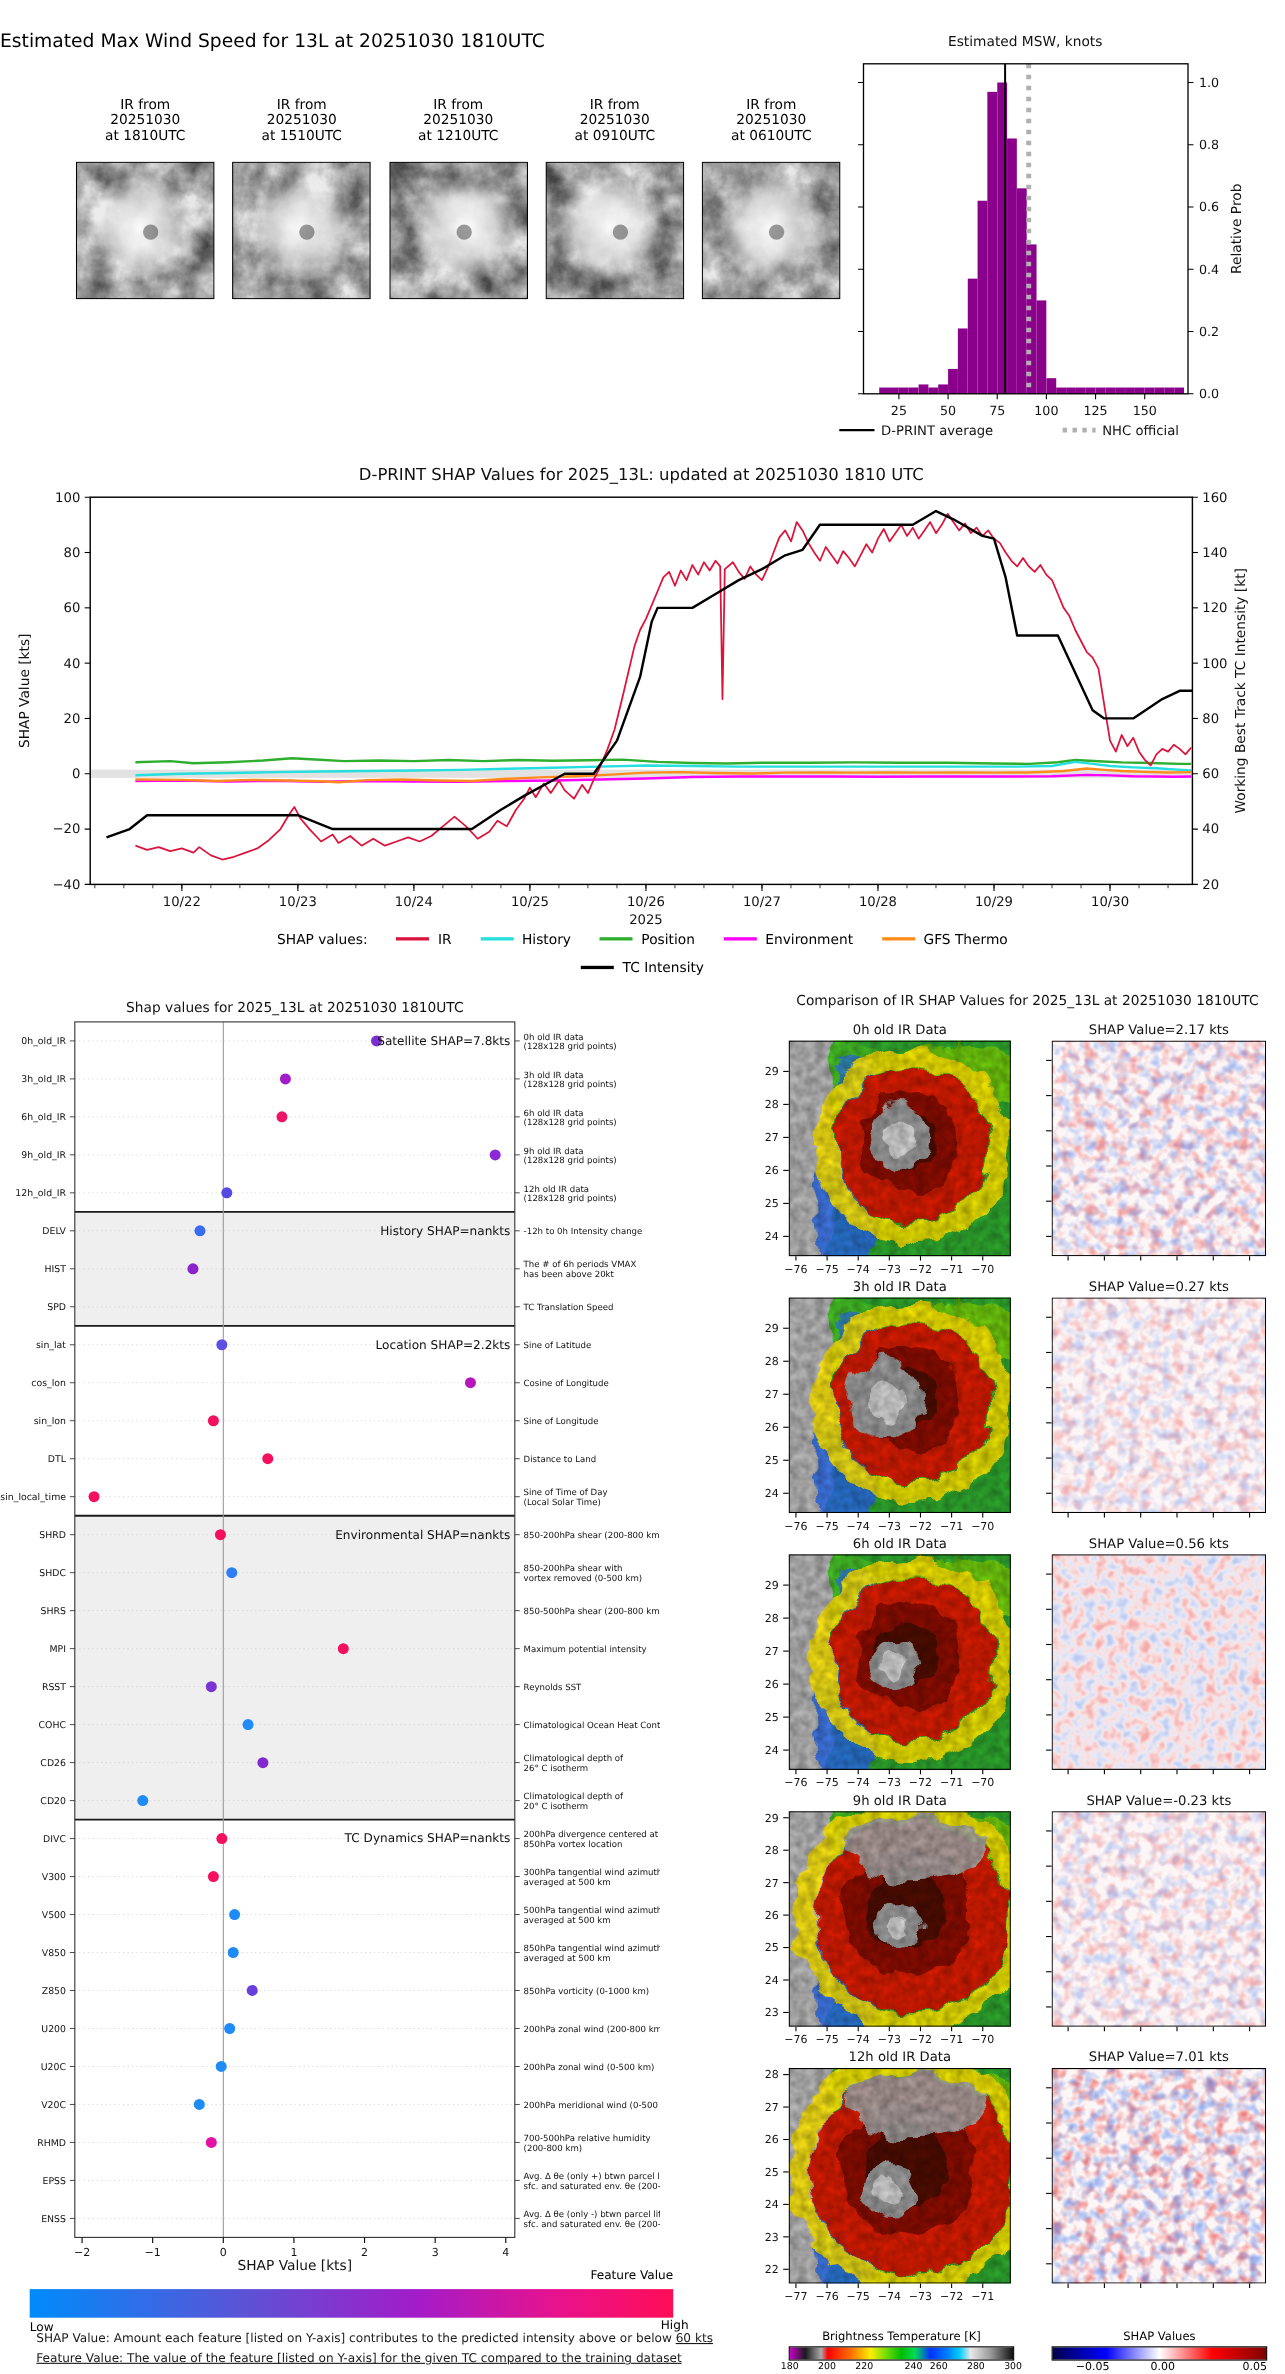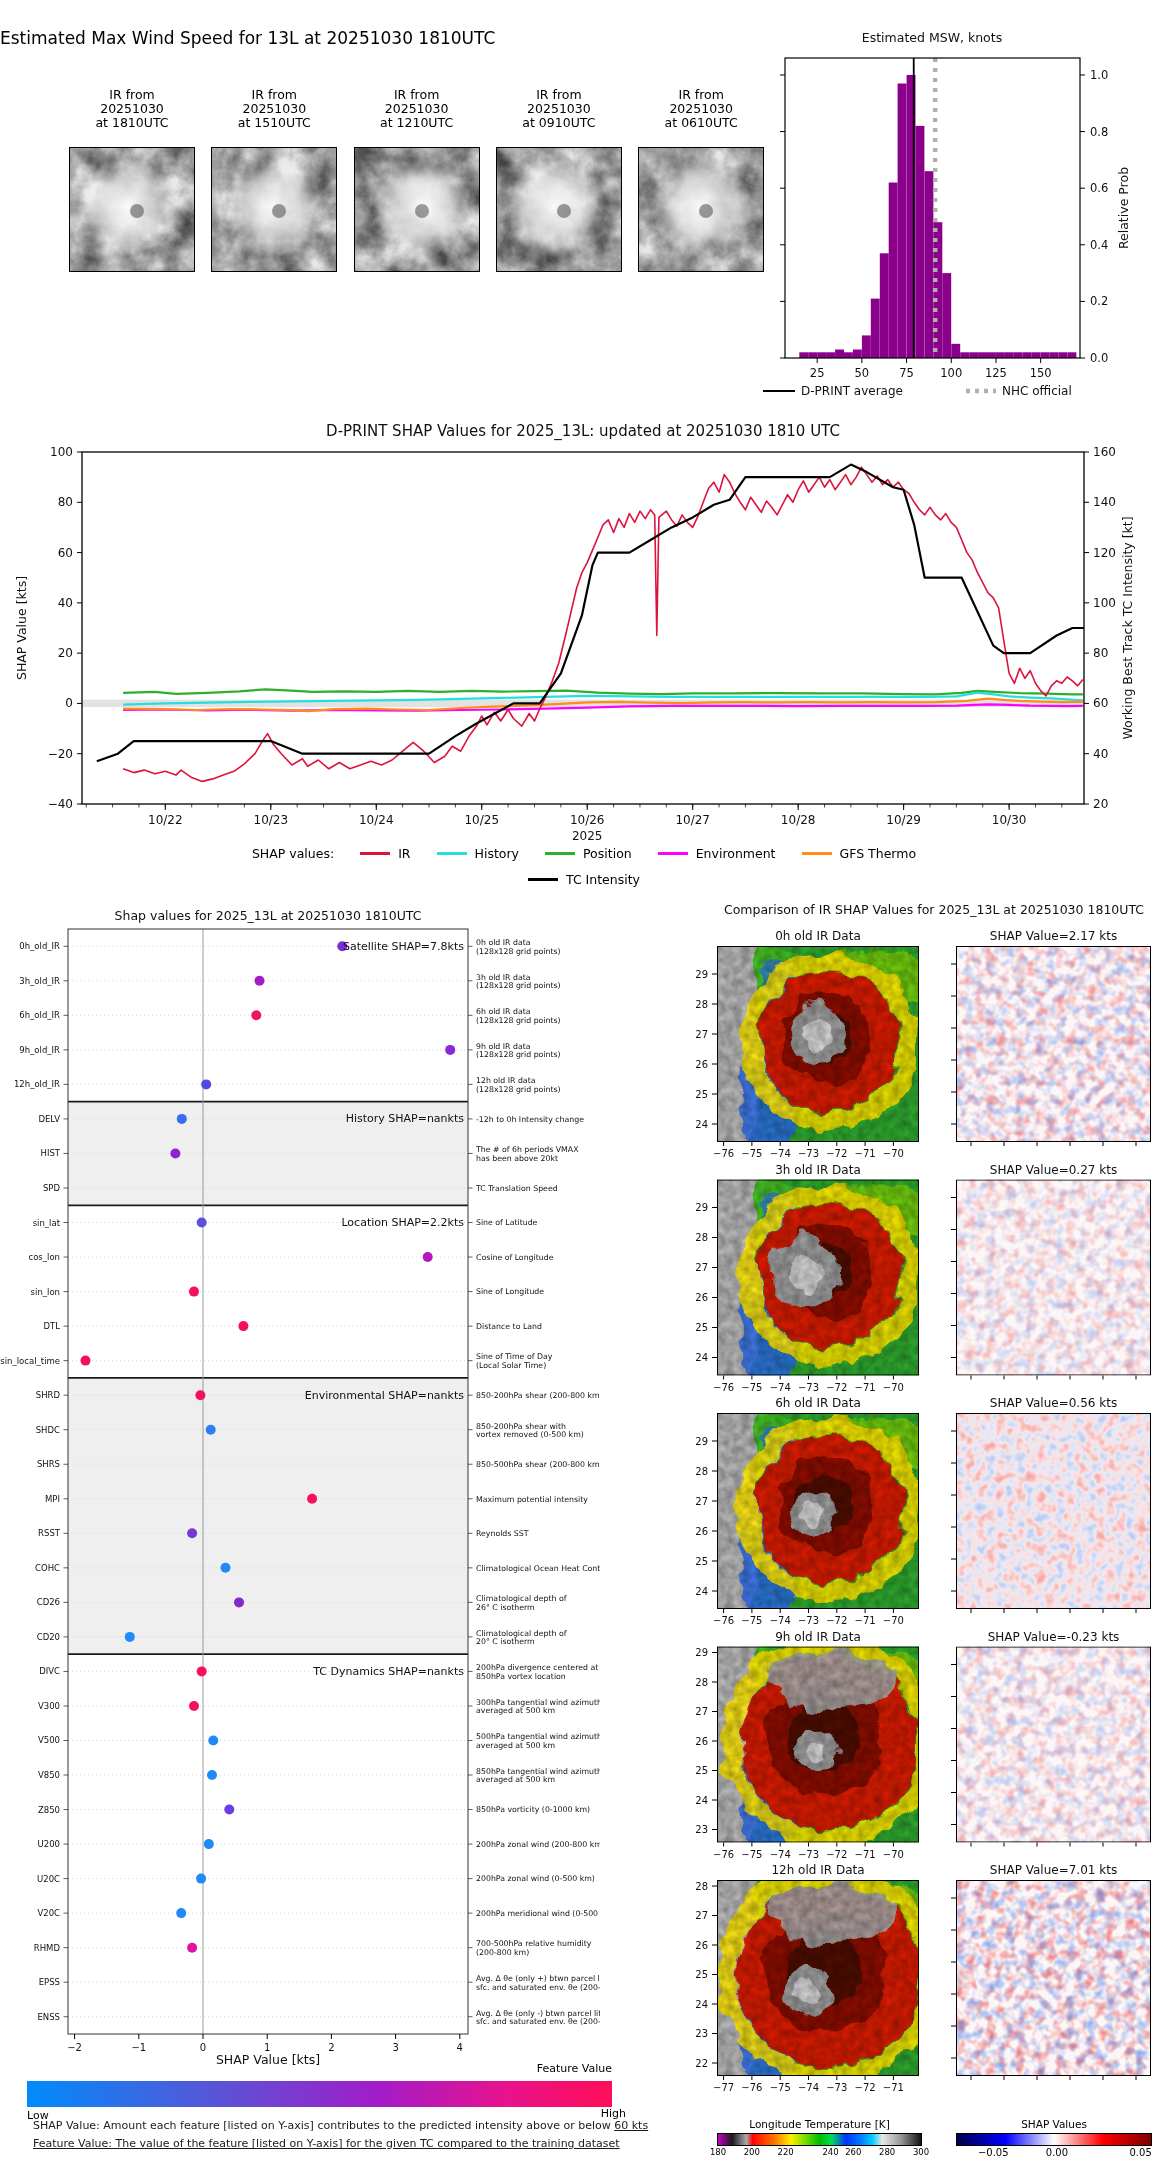--- a/index.html
+++ b/index.html
@@ -965,21 +965,21 @@
   <div class="fv-bar" style="background: linear-gradient(to right, rgb(0, 139, 251) 0%, rgb(91, 83, 214) 33%, rgb(162, 28, 201) 60%, rgb(232, 18, 140) 82%, rgb(255, 13, 87) 100%);"></div>
   <div class="fv-low">Low</div>
   <div class="fv-high">High</div>
 
   <div class="footnote" style="top:2119px;">
     <span>SHAP Value: Amount each feature [listed on Y-axis] contributes to the predicted intensity above or below </span><span class="u">60 kts</span>
   </div>
   <div class="footnote" style="top:2137px;text-decoration:underline;">Feature Value: The value of the feature [listed on Y-axis] for the given TC compared to the training dataset</div>
 
   <div class="cb-wrap" style="left:717px;top:2118px;width:205px;">
-    <div class="cb-title">Longitude Temperature [K]</div>
+    <div class="cb-title">Brightness Temperature [K]</div>
     <div class="cb-bar" style="background: linear-gradient(to right, rgb(200, 0, 200) 0%, rgb(26, 26, 26) 7%, rgb(170, 170, 170) 14%, rgb(255, 0, 0) 17%, rgb(255, 119, 0) 28%, rgb(255, 238, 0) 36%, rgb(119, 221, 0) 43%, rgb(0, 187, 0) 50%, rgb(0, 221, 85) 56%, rgb(0, 51, 255) 63%, rgb(0, 119, 255) 70%, rgb(0, 204, 255) 76%, rgb(232, 232, 232) 81%, rgb(153, 153, 153) 90%, rgb(17, 17, 17) 100%);"></div>
     <div class="cb-ticks">
         <span style="left: 1px;">180</span>
         <span style="left: 34.8333px;">200</span>
         <span style="left: 68.6667px;">220</span>
         <span style="left: 102.5px; margin-left: 11px;">240</span>
         <span style="left: 136.333px;">260</span>
         <span style="left: 170.167px;">280</span>
         <span style="left: 204px;">300</span>
       </div>

